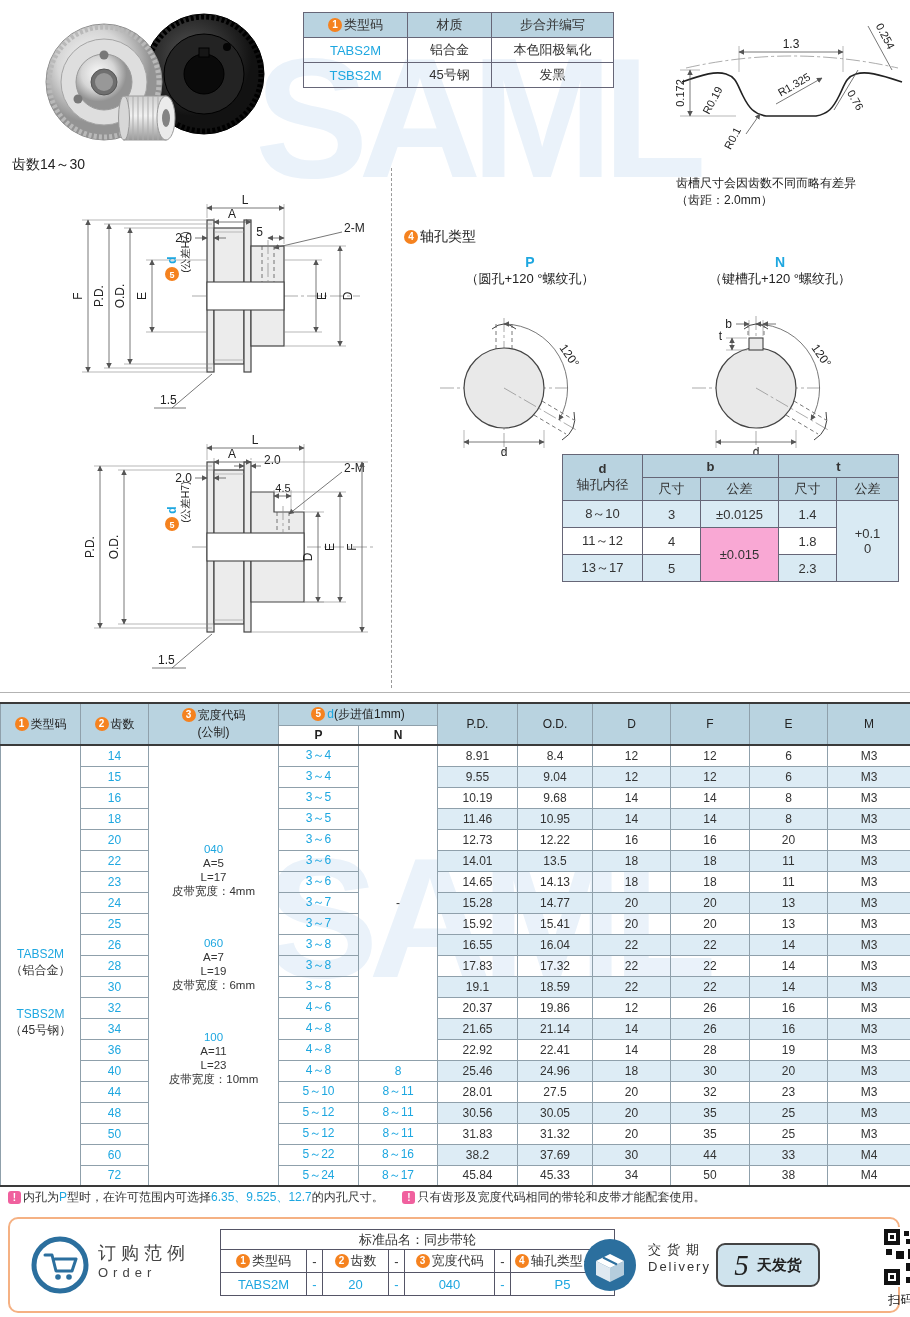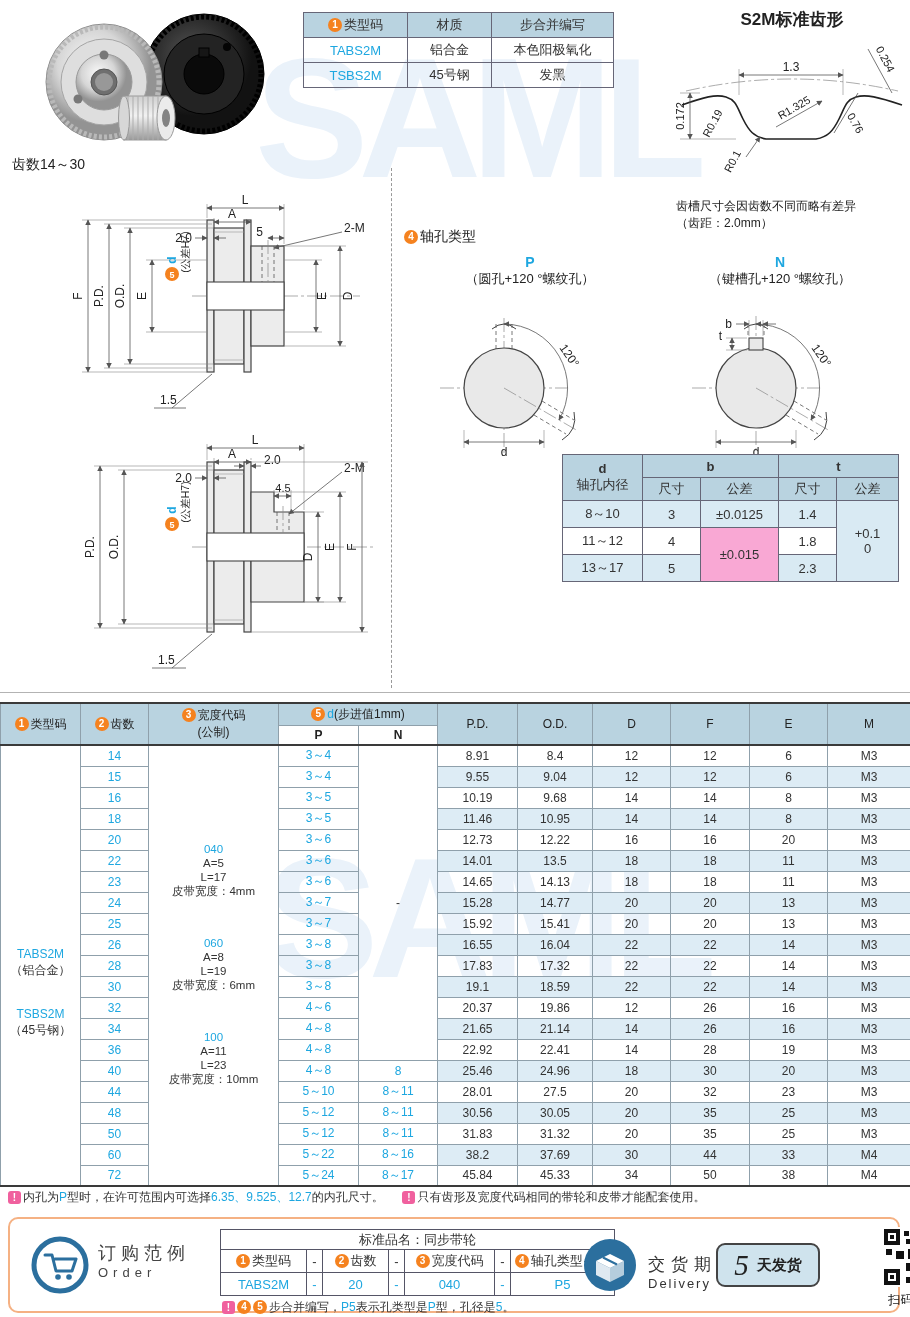--- a/index.html
+++ b/index.html
@@ -57,21 +57,21 @@
   
   #footnotes{font-size:12px;color:#333;}
   
   #order-box{width:888px;height:92px;border:2px solid #f5b183;border-radius:10px;background:#fff;}
   #order-cn{font-size:18px;letter-spacing:5px;color:#444;}
   #order-en{font-size:13px;letter-spacing:5px;color:#444;}
   #order-table{border-collapse:collapse;font-size:13px;table-layout:fixed;}
   #order-table td{border:1px solid #556;height:22px;text-align:center;padding:0;}
   #order-table tr.cap td{height:19px;}
   #order-note{font-size:12px;color:#333;}
-  #delivery-cn{font-size:17px;letter-spacing:6px;color:#333;margin-top:12px;}
+  #delivery-cn{font-size:13px;letter-spacing:6px;color:#333;}
   #delivery-en{font-size:13px;letter-spacing:2px;color:#333;}
   #days-box{width:100px;height:40px;background:#cfe3ed;border:2px solid #444;border-radius:9px;
      display:flex;align-items:center;justify-content:center;gap:8px;}
   #days-num{font-family:"Liberation Serif","DejaVu Serif",serif;font-style:italic;font-size:29px;color:#222;}
   #days-suffix{font-size:15px;font-weight:bold;color:#222;}
   #qr-caption{font-size:12.5px;color:#222;text-align:center;margin-top:1px;}
   .hline{position:absolute;left:0;width:910px;border-top:1px solid #b3b3b3;z-index:1;}
   #vdiv{position:absolute;left:391px;top:168px;height:520px;border-left:1px dashed #999;z-index:1;}
 </style>
 </head>
@@ -157,21 +157,20 @@
         <tr>
           <td class="cy">TSBS2M</td>
           <td>45号钢</td>
           <td>发黑</td>
         </tr>
       </tbody>
   </table>
 </div>
 
 <div class="sec" style="left:676px;top:8px;width:232px;">
-  <div id="tooth-title">S2M标准齿形</div>
   <svg width="232" height="148" viewBox="0 0 232 148">
     <path class="cl" d="M10,60 Q116,36 222,60"></path>
     <path d="M6,74 C28,66 40,63 50,66 C60,69 61,76 67,88 C73,100 78,106 90,108 L140,108 C152,106 157,100 163,88 C169,76 170,69 180,66 C190,63 202,66 226,74" fill="none" stroke="#222" stroke-width="1.6"></path>
     <line class="ext" x1="63" y1="64" x2="63" y2="38"></line>
       <line class="ext" x1="167" y1="64" x2="167" y2="38"></line>
     <line class="dim" x1="63" y1="44" x2="167" y2="44" marker-start="url(#arr)" marker-end="url(#arr)"></line>
     <text class="lbl" x="115" y="40" text-anchor="middle">1.3</text>
     <line class="dim" x1="192" y1="18" x2="216" y2="62"></line>
     <text class="lbls" transform="rotate(62 206 30)" x="206" y="30" text-anchor="middle">0.254</text>
     <line class="dim" x1="100" y1="96" x2="146" y2="70" marker-end="url(#arr)"></line>
@@ -486,21 +485,21 @@
           <td class="cy">14</td>
           <td class="widthcell" rowspan="21">
             <div class="wblock" style="top: 96px;">
               <div class="cy">040</div>
               <div>A=5</div>
               <div>L=17</div>
               <div>皮带宽度：4mm</div>
             </div>
             <div class="wblock" style="top: 190px;">
               <div class="cy">060</div>
-              <div>A=8</div>
+              <div>A=7</div>
               <div>L=19</div>
               <div>皮带宽度：6mm</div>
             </div>
             <div class="wblock" style="top: 284px;">
               <div class="cy">100</div>
               <div>A=11</div>
               <div>L=23</div>
               <div>皮带宽度：10mm</div>
             </div>
           </td>
@@ -768,21 +767,20 @@
             <td class="cy">TABS2M</td>
             <td class="cy">-</td>
             <td class="cy">20</td>
             <td class="cy">-</td>
             <td class="cy">040</td>
             <td class="cy">-</td>
             <td class="cy">P5</td>
           </tr>
         </tbody>
   </table>
-  <div id="order-note" style="position:absolute;left:212px;top:80px;"><span class="warn-badge">!</span><span class="num-badge">4</span><span class="num-badge">5</span><span>步合并编写，</span><span class="cy">P5</span><span>表示孔类型是</span><span class="cy">P</span><span>型，孔径是</span><span class="cy">5</span><span>。</span></div>
   <svg style="position:absolute;left:572px;top:18px;" width="56" height="56" viewBox="0 0 56 56">
     <circle cx="28" cy="28" r="26" fill="#2b6f9e"></circle>
     <path d="M14,24 L28,17 L42,24 L28,31 Z" fill="#fff"></path>
     <path d="M14,24 L14,38 L28,45 L28,31 Z" fill="#fff" opacity="0.85"></path>
     <path d="M42,24 L42,38 L28,45 L28,31 Z" fill="#fff" opacity="0.65"></path>
     <path d="M21,20.5 L35,27.5" stroke="#2b6f9e" stroke-width="2"></path>
   </svg>
   <div style="position:absolute;left:638px;top:22px;">
     <div id="delivery-cn">交货期</div>
     <div id="delivery-en">Delivery</div>

